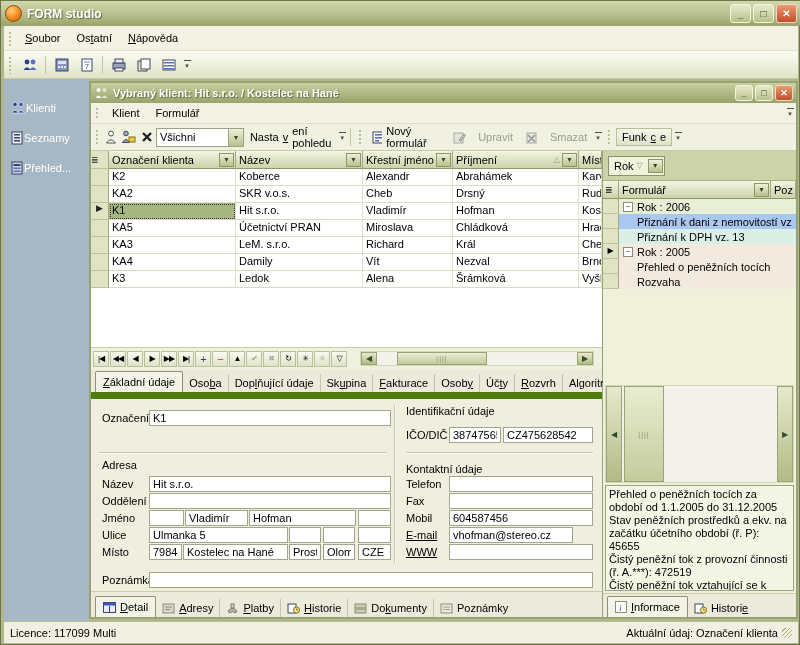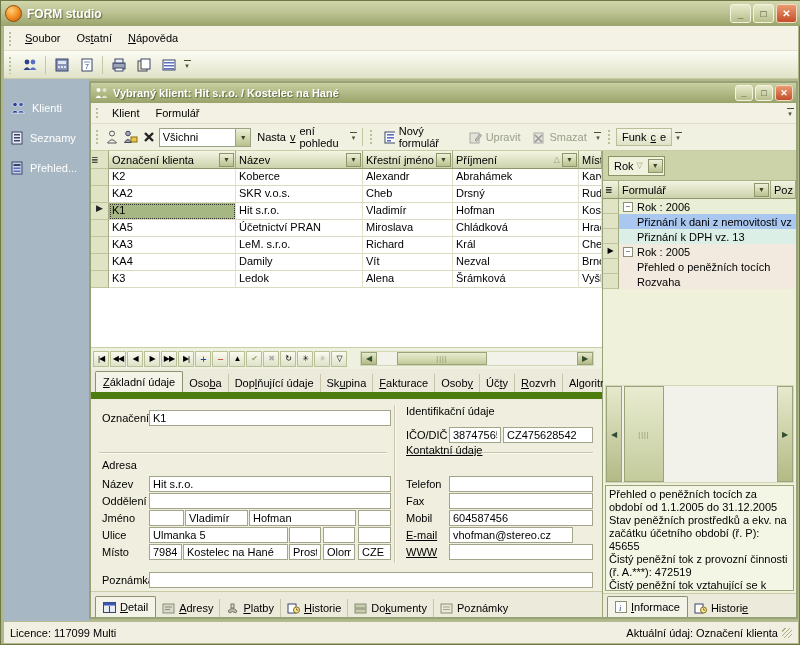--- a/index.html
+++ b/index.html
@@ -26,33 +26,33 @@
   .menu-item { padding:3px 8px; }
   .toolbar { position:absolute; left:3px; top:50px; width:794px; height:28px;
     background:linear-gradient(#fcfcf4,#e0e3c8); display:flex; align-items:center; border-bottom:1px solid #c9cda6; }
   .tb-ico-btn { width:25px; height:23px; display:flex; align-items:center; justify-content:center; border:1px solid transparent; }
   .tb-sep { width:1px; height:18px; background:#c3c8a0; margin:0 3px; }
   .overflow { width:12px; height:22px; display:flex; flex-direction:column; align-items:center; justify-content:center; color:#4a5230; font-size:7px; }
   .overflow::before { content:""; width:7px; border-top:1px solid #4a5230; margin-bottom:1px; }
 
   
   .sidebar { position:absolute; left:3px; top:78px; width:85px; height:542px; background:#a7b8c4; padding-top:14px; }
-  .side-item { display:flex; align-items:center; gap:6px; color:#fff; padding:8px 6px; }
+  .side-item { display:flex; align-items:center; color:#fff; padding:8px 6px; }
 
   
   .client { position:absolute; left:88px; top:80px; width:709px; height:538px;
     border:2px solid #97a276; background:#eef0dd; display:flex; flex-direction:column; }
   .c-titlebar { height:20px; background:linear-gradient(#c9cfa1,#99a36a); display:flex; align-items:center; padding:0 3px; }
   .c-title { color:#fff; font-weight:bold; font-size:11px; text-shadow:1px 1px 1px #5f6a3c; flex:1; margin-left:4px; }
   .c-cap { width:18px; height:16px; line-height:14px; font-size:9px; }
   .c-menubar { height:21px; background:#f2f1e4; display:flex; align-items:center; border-bottom:1px solid #e0deca; }
   .c-toolbar-row { height:27px; background:#f0f1e1; display:flex; align-items:stretch; border-bottom:1px solid #c9cda6; }
   .c-toolbar { display:flex; align-items:center; }
   .tb-text-btn { display:flex; align-items:center; gap:4px; padding:2px 5px; border:1px solid transparent; }
-  .tb-text-btn.disabled { color:#9aa08a; }
+  .tb-text-btn.disabled { color:#9aa08a;gap:12px; }
   .combo { width:108px; height:19px; background:#fff; border:1px solid #9aa383; display:flex; align-items:center; }
   .combo .val { flex:1; padding:0 3px; }
   .combo .drop, .hdr-drop { width:15px; height:100%; background:linear-gradient(#eef0d8,#b9c08e); border-left:1px solid #9aa383; color:#3c4424; font-size:7px; display:flex; align-items:center; justify-content:center; }
 
   .c-main { flex:1; display:flex; min-height:0; }
   .left-col { width:512px; display:flex; flex-direction:column; border-right:1px solid #97a276; }
   .right-col { flex:1; display:flex; flex-direction:column; background:#eff1da; min-width:0; }
 
   
   .grid-hdr { display:grid; grid-template-columns:18px 127px 127px 90px 126px 1fr; height:18px; }
@@ -459,21 +459,21 @@
           <input class="field" style="position: absolute; left: 198px; top: 128px; width: 32px;" value="">
           <input class="field" style="position: absolute; left: 232px; top: 128px; width: 32px;" value="">
           <input class="field" style="position: absolute; left: 267px; top: 128px; width: 33px;" value="">
           <span class="flabel" style="left:11px; top:147px;">Místo</span>
           <input class="field" style="position: absolute; left: 58px; top: 145px; width: 33px;" value="79841">
           <input class="field" style="position: absolute; left: 92px; top: 145px; width: 105px;" value="Kostelec na Hané">
           <input class="field" style="position: absolute; left: 198px; top: 145px; width: 32px;" value="Prost">
           <input class="field" style="position: absolute; left: 232px; top: 145px; width: 32px;" value="Olom">
           <input class="field" style="position: absolute; left: 267px; top: 145px; width: 33px;" value="CZE">
 
-          <span class="flabel" style="left:315px; top:45px;text-decoration:underline;">Kontaktní údaje</span>
+          <span class="flabel" style="left:315px; top:64px;">Kontaktní údaje</span>
           <span class="flabel" style="left:315px; top:79px;">Telefon</span>
           <input class="field" style="position: absolute; left: 358px; top: 77px; width: 144px;" value="">
           <span class="flabel" style="left:315px; top:96px;">Fax</span>
           <input class="field" style="position: absolute; left: 358px; top: 94px; width: 144px;" value="">
           <span class="flabel" style="left:315px; top:113px;">Mobil</span>
           <input class="field" style="position: absolute; left: 358px; top: 111px; width: 144px;" value="604587456">
           <span class="flabel u-link" style="left:315px; top:130px;">E-mail</span>
           <input class="field" style="position: absolute; left: 358px; top: 128px; width: 124px;" value="vhofman@stereo.cz">
           <span class="flabel u-link" style="left:315px; top:147px;">WWW</span>
           <input class="field" style="position: absolute; left: 358px; top: 145px; width: 144px;" value="">

